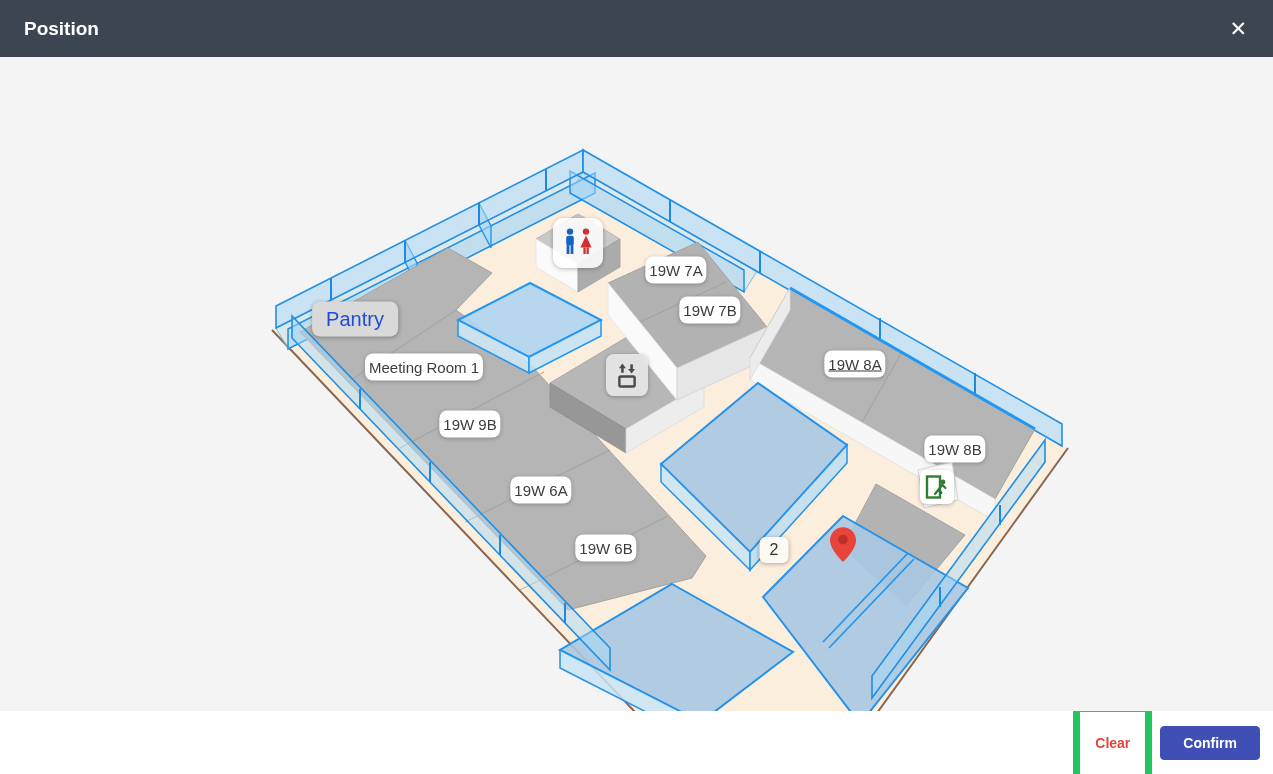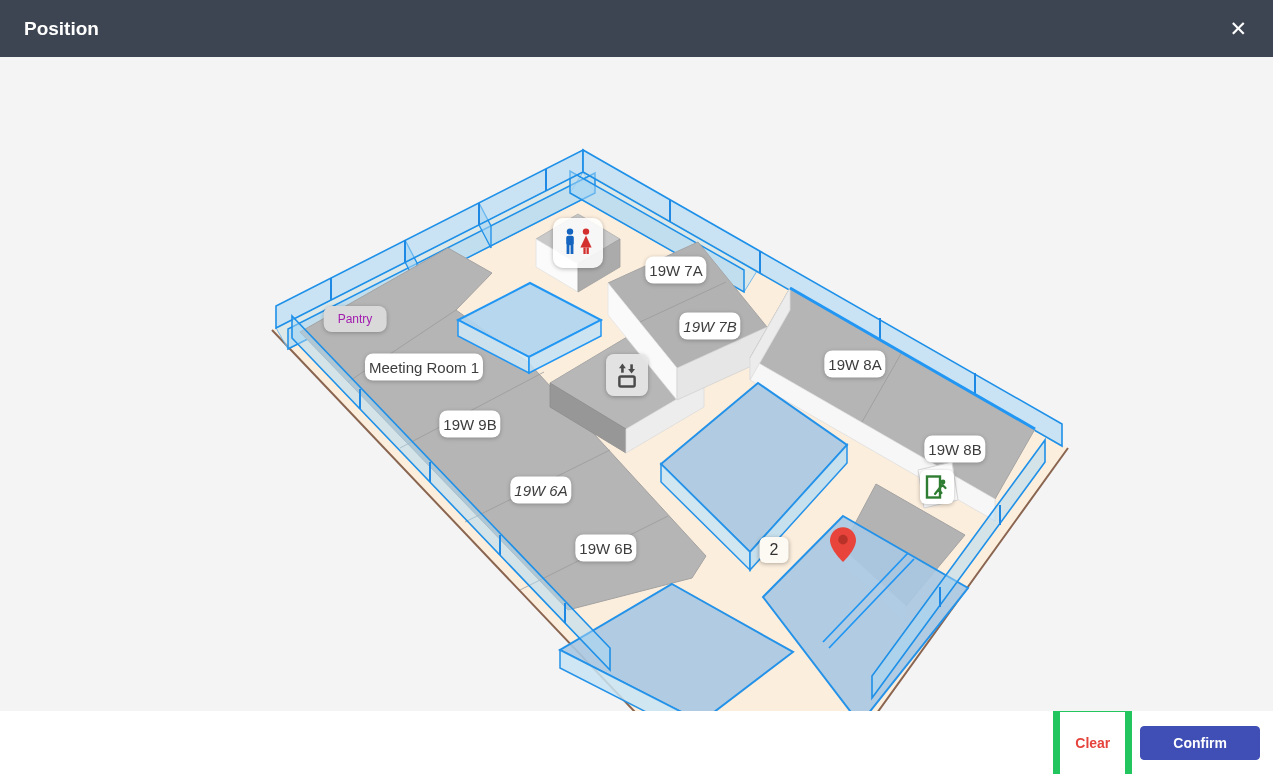--- a/index.html
+++ b/index.html
@@ -11,37 +11,37 @@
   .modal-header { height:57px; background:#3d4452; display:flex; align-items:center; padding:0 16px 0 24px; flex:0 0 auto; }
   .modal-title { color:#fff; font-size:19px; font-weight:bold; margin:0; flex:1; }
   .close-btn { background:none; border:none; color:#fff; font-size:21px; line-height:1; cursor:pointer; padding:6px 10px; }
 
   
   .map-body { position:relative; height:654px; background:#f4f4f5; flex:0 0 auto; overflow:hidden; }
   .map-svg { position:absolute; left:0; top:0; width:1273px; height:654px; }
 
   .room-label { position:absolute; transform:translate(-50%,-50%); background:#ffffff; border-radius:8px;
     padding:5px 4px; font-size:15px; color:#3d3d3d; box-shadow:0 1px 4px rgba(0,0,0,.25); white-space:nowrap; z-index:5; }
-  .room-label.pantry { background:#d9d9d9; font-size:12px; padding:6px 14px; color:#a21caf; }
+  .room-label.pantry { background:#d9d9d9; font-size:20px; padding:6px 14px; color:#1d4ed8; }
   .floor-badge { position:absolute; transform:translate(-50%,-50%); background:#fdfaf4; border-radius:6px;
     padding:4px 10px; font-size:16px; color:#333; box-shadow:0 1px 4px rgba(0,0,0,.3); z-index:5; }
 
   .icon-tile { position:absolute; transform:translate(-50%,-50%); display:flex; align-items:center; justify-content:center;
     box-shadow:0 1px 4px rgba(0,0,0,.28); z-index:4; }
   .tile-restroom { width:50px; height:50px; background:rgba(255,255,255,.85); border-radius:10px; }
   .tile-elevator { width:42px; height:42px; background:rgba(228,228,228,.95); border-radius:8px; }
   .tile-exit { width:34px; height:34px; background:#ffffff; border-radius:6px; }
   .pin-wrap { position:absolute; transform:translate(-50%,-100%); z-index:6; box-shadow:none; }
 
   
   .modal-footer { height:63px; background:#ffffff; display:flex; align-items:center; justify-content:flex-end;
     gap:8px; padding:0 13px 0 0; flex:0 0 auto; }
   .btn { border-radius:4px; font-size:14px; font-weight:bold; cursor:pointer; font-family:"Liberation Sans",sans-serif; }
   .btn-clear { background:#fff; border:7px solid #22c55e; color:#e5443d; padding:23px 15px; }
-  .btn-confirm { background:#3f4fb5; border:1px solid #3f4fb5; color:#fff; padding:8px 32px; }
+  .btn-confirm { background:#3f4fb5; border:1px solid #3f4fb5; color:#fff; padding:8px 22px; }
 </style>
 </head>
 <body>
 
 <div class="modal">
 
   <header class="modal-header">
     <h1 class="modal-title">Position</h1>
     <button class="close-btn"><span>✕</span></button>
   </header>
@@ -127,25 +127,25 @@
 
       <polygon points="292,338 610,670 610,648 292,316" fill="rgba(170,215,244,0.5)" stroke="#1e90e8" stroke-width="1.6"></polygon>
 
       <polygon points="1045,462 872,698 872,676 1045,440" fill="rgba(170,215,244,0.5)" stroke="#1e90e8" stroke-width="1.6"></polygon>
       <path d="M360,409 v-20 M430,482 v-20 M500,555 v-20 M565,623 v-20 M1000,525 v-20 M940,607 v-20" stroke="#1e88e5" stroke-width="2" fill="none"></path>
     </svg>
 
     <div class="room-label pantry" style="left:355px; top:262px;">Pantry</div>
     <div class="room-label" style="left:408px; top:310px;margin-left:16px;">Meeting Room 1</div>
     <div class="room-label" style="left:470px; top:367px;">19W 9B</div>
-    <div class="room-label" style="left:541px; top:433px;font-style:italic;">19W 6A</div>
+    <div class="room-label" style="left:541px; top:433px;">19W 6A</div>
     <div class="room-label" style="left:606px; top:491px;">19W 6B</div>
     <div class="room-label" style="left:676px; top:213px;">19W 7A</div>
-    <div class="room-label" style="left:710px; top:269px;font-style:italic;">19W 7B</div>
-    <div class="room-label" style="left:855px; top:307px;">19W 8A</div>
+    <div class="room-label" style="left:710px; top:253px;">19W 7B</div>
+    <div class="room-label" style="left:855px; top:307px;text-decoration:underline;">19W 8A</div>
     <div class="room-label" style="left:955px; top:365px;margin-top:27px;">19W 8B</div>
 
     <div class="floor-badge" style="left:774px; top:493px;">2</div>
 
     <div class="icon-tile tile-restroom" style="left:578px; top:186px;">
       <svg width="34" height="30" viewBox="0 0 34 30">
         <circle cx="9" cy="3.6" r="3.2" fill="#1565c0"></circle>
         <rect x="5.2" y="7.8" width="7.6" height="9.5" rx="2" fill="#1565c0"></rect>
         <rect x="5.6" y="16.5" width="2.8" height="9.5" fill="#1565c0"></rect>
         <rect x="9.6" y="16.5" width="2.8" height="9.5" fill="#1565c0"></rect>

